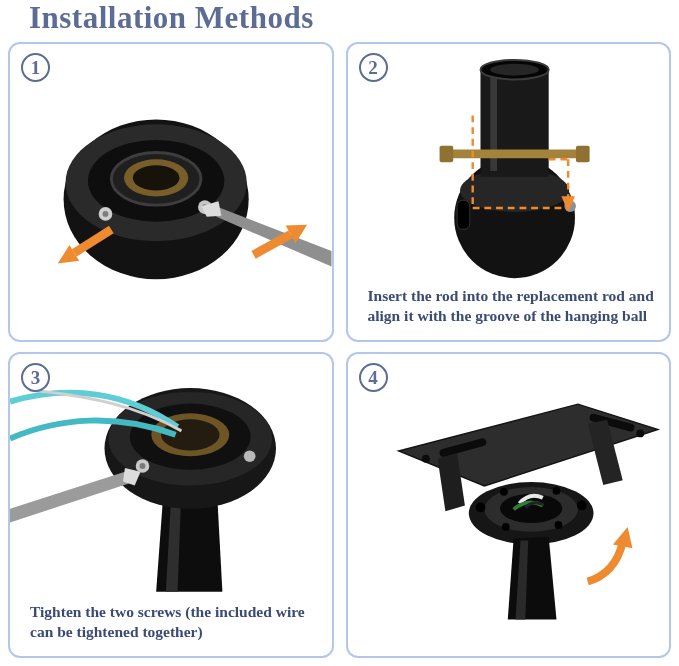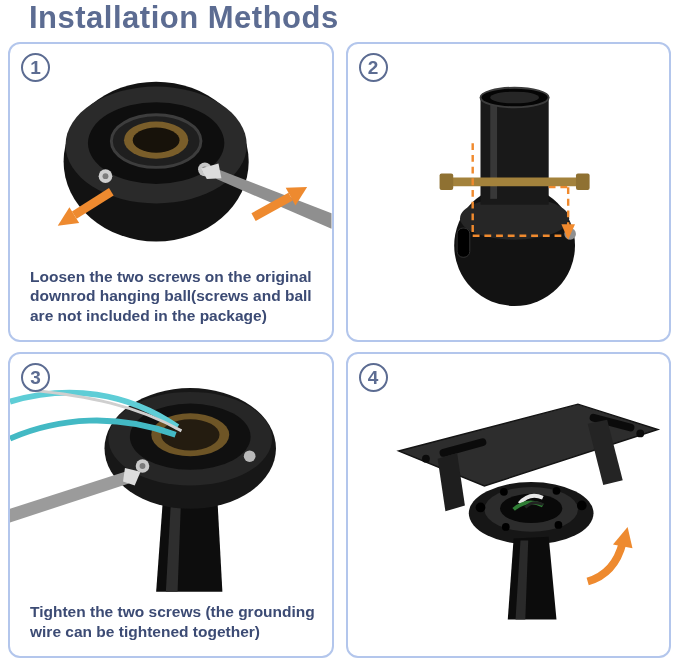--- a/index.html
+++ b/index.html
@@ -4,20 +4,21 @@
 <style>
   * { box-sizing: border-box; margin: 0; padding: 0; }
   html, body { background: #ffffff; }
   body { font-family: "Liberation Sans", sans-serif; }
   .canvas {
     position: relative;
     width: 679px;
     height: 666px;
     background: #ffffff;
     overflow: hidden;
+    font-family: Liberation Serif, serif;
   }
   .page-title {
     position: absolute;
     top: 0px;
     left: 29px;
     font-size: 31px;
     font-weight: bold;
     letter-spacing: 0.5px;
     color: #5c6c92;
   }
@@ -107,21 +108,20 @@
             <polygon points="196,112 214,107 217,122 202,123" fill="#dcdcdc"></polygon>
           </g>
           <g>
             <line x1="104" y1="136" x2="66" y2="160" stroke="#ee8a2f" stroke-width="9"></line>
             <polygon points="49,171 61,152 71,168" fill="#ee8a2f"></polygon>
             <line x1="250" y1="162" x2="288" y2="141" stroke="#ee8a2f" stroke-width="9"></line>
             <polygon points="305,131 293,150 283,132" fill="#ee8a2f"></polygon>
           </g>
         </svg>
       </div>
-      <div class="caption">Loosen the two screws on the original downrod hanging ball(screws and ball are not included in the package)</div>
     </div>
 
     <div class="panel">
       <div class="badge">2</div>
       <div class="illus">
         <svg viewBox="0 0 330 210" preserveAspectRatio="xMidYMid meet">
           <g>
             <circle cx="171" cy="160" r="62" fill="#121212"></circle>
             <ellipse cx="171" cy="132" rx="56" ry="22" fill="#262626"></ellipse>
             <rect x="112" y="142" width="13" height="30" rx="6" fill="#000000" stroke="#333333"></rect>
@@ -140,20 +140,21 @@
           </g>
           <g stroke="#f08a2e" stroke-width="2.5" stroke-dasharray="7 5" fill="none">
             <line x1="128" y1="55" x2="128" y2="150"></line>
             <line x1="128" y1="150" x2="226" y2="150"></line>
             <line x1="206" y1="100" x2="226" y2="100"></line>
             <line x1="226" y1="100" x2="226" y2="140"></line>
           </g>
           <polygon points="226,154 219,138 233,138" fill="#f08a2e"></polygon>
         </svg>
       </div>
+      <div class="caption">Insert the rod into the replacement rod and align it with the groove of the hanging ball</div>
     </div>
 
     <div class="panel">
       <div class="badge">3</div>
       <div class="illus">
         <svg viewBox="0 0 330 235" preserveAspectRatio="xMidYMid meet">
           <g>
             <polygon points="158,126 212,124 218,235 150,235" fill="#0d0d0d"></polygon>
             <polygon points="166,128 176,128 172,235 160,235" fill="#2e2e2e"></polygon>
           </g>
@@ -173,21 +174,21 @@
             <polygon points="0,150 118,112 122,124 0,164" fill="#9b9b9b"></polygon>
             <polygon points="118,108 134,112 128,126 116,122" fill="#dcdcdc"></polygon>
           </g>
           <g>
             <circle cx="136" cy="106" r="7" fill="#c9c9c9"></circle>
             <circle cx="136" cy="106" r="3" fill="#7a7a7a"></circle>
             <circle cx="246" cy="96" r="6" fill="#b9b9b9"></circle>
           </g>
         </svg>
       </div>
-      <div class="caption">Tighten the two screws (the grounding wire can be tightened together)</div>
+      <div class="caption">Tighten the two screws (the included wire can be tightened together)</div>
     </div>
 
     <div class="panel">
       <div class="badge">4</div>
       <div class="illus">
         <svg viewBox="0 0 330 235" preserveAspectRatio="xMidYMid meet">
           <g>
             <polygon points="52,62 236,14 318,40 140,98" fill="#2d2d2d" stroke="#141414" stroke-width="1.5"></polygon>
             <line x1="98" y1="64" x2="138" y2="53" stroke="#0b0b0b" stroke-width="8" stroke-linecap="round"></line>
             <line x1="252" y1="28" x2="290" y2="38" stroke="#0b0b0b" stroke-width="8" stroke-linecap="round"></line>

